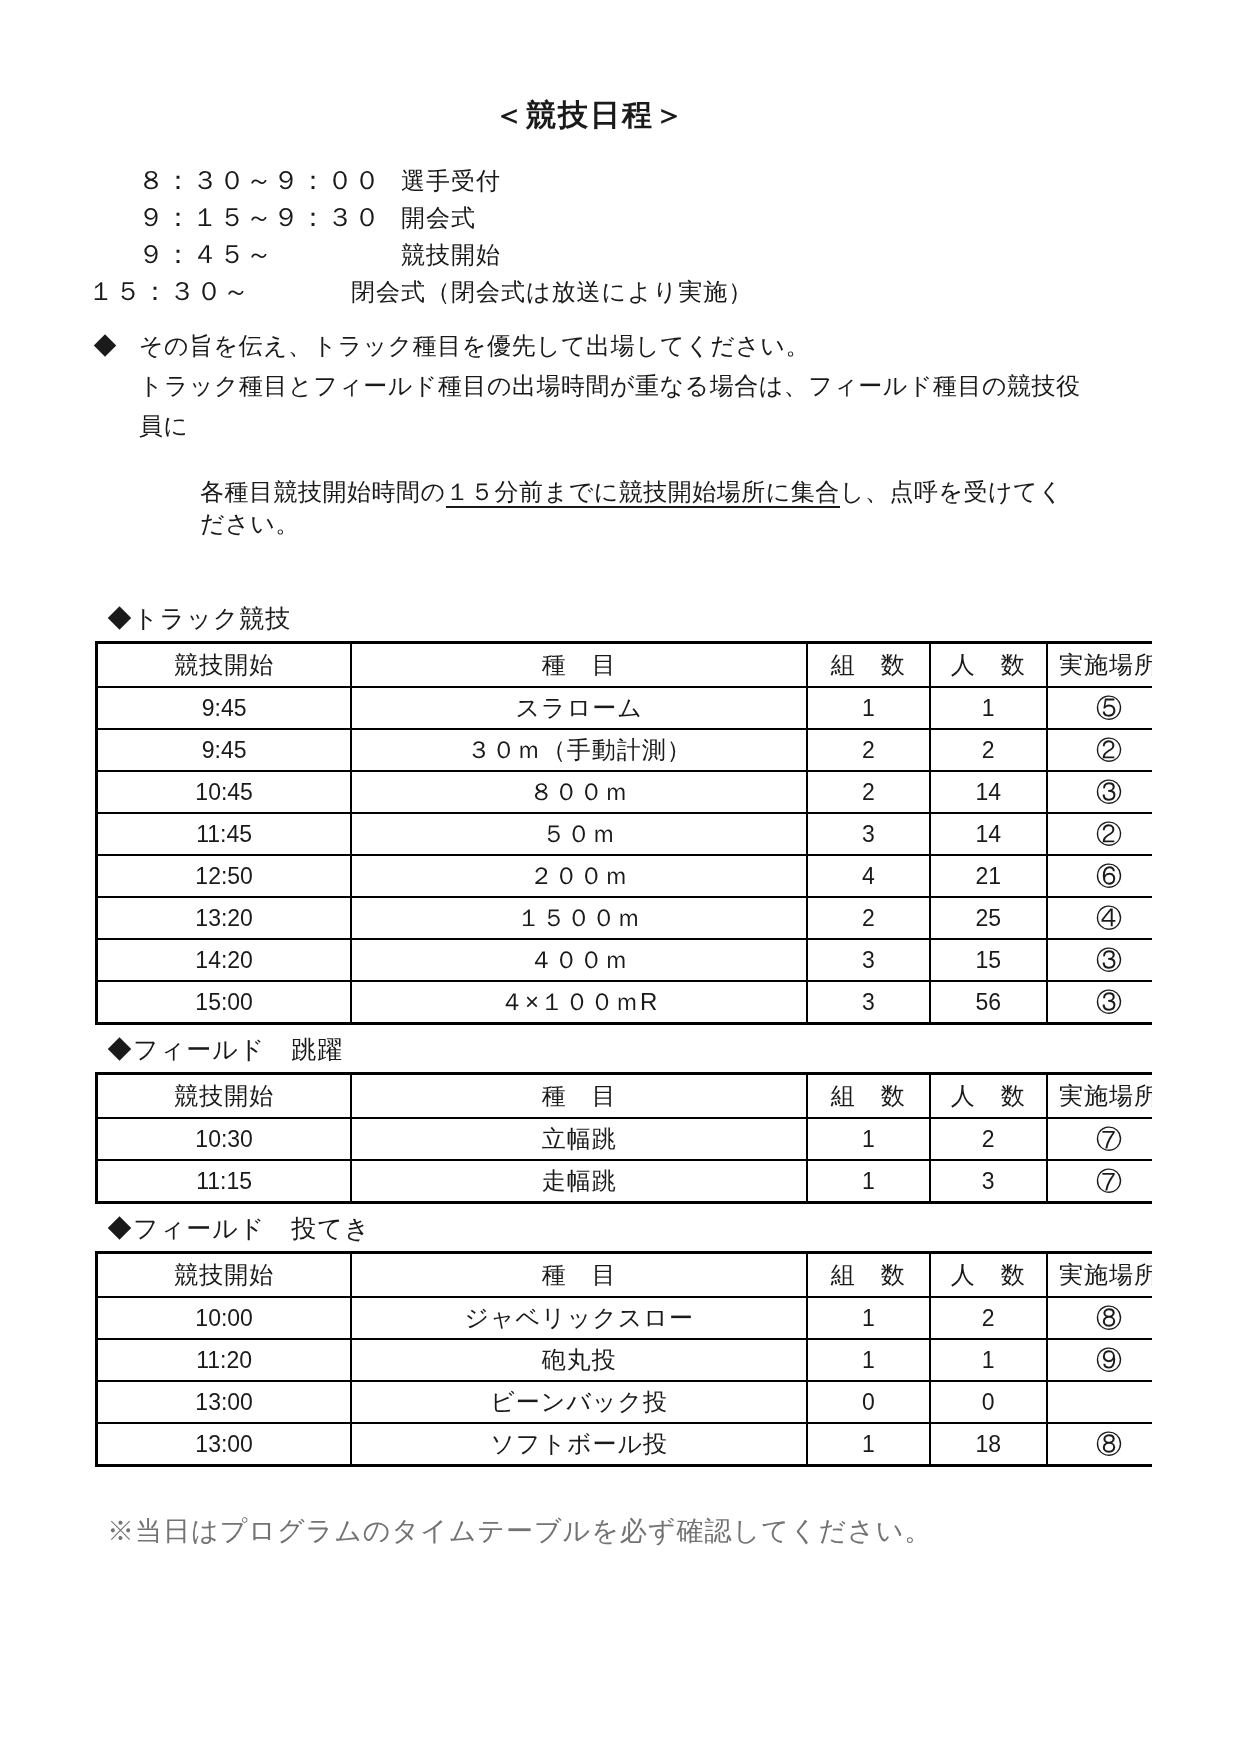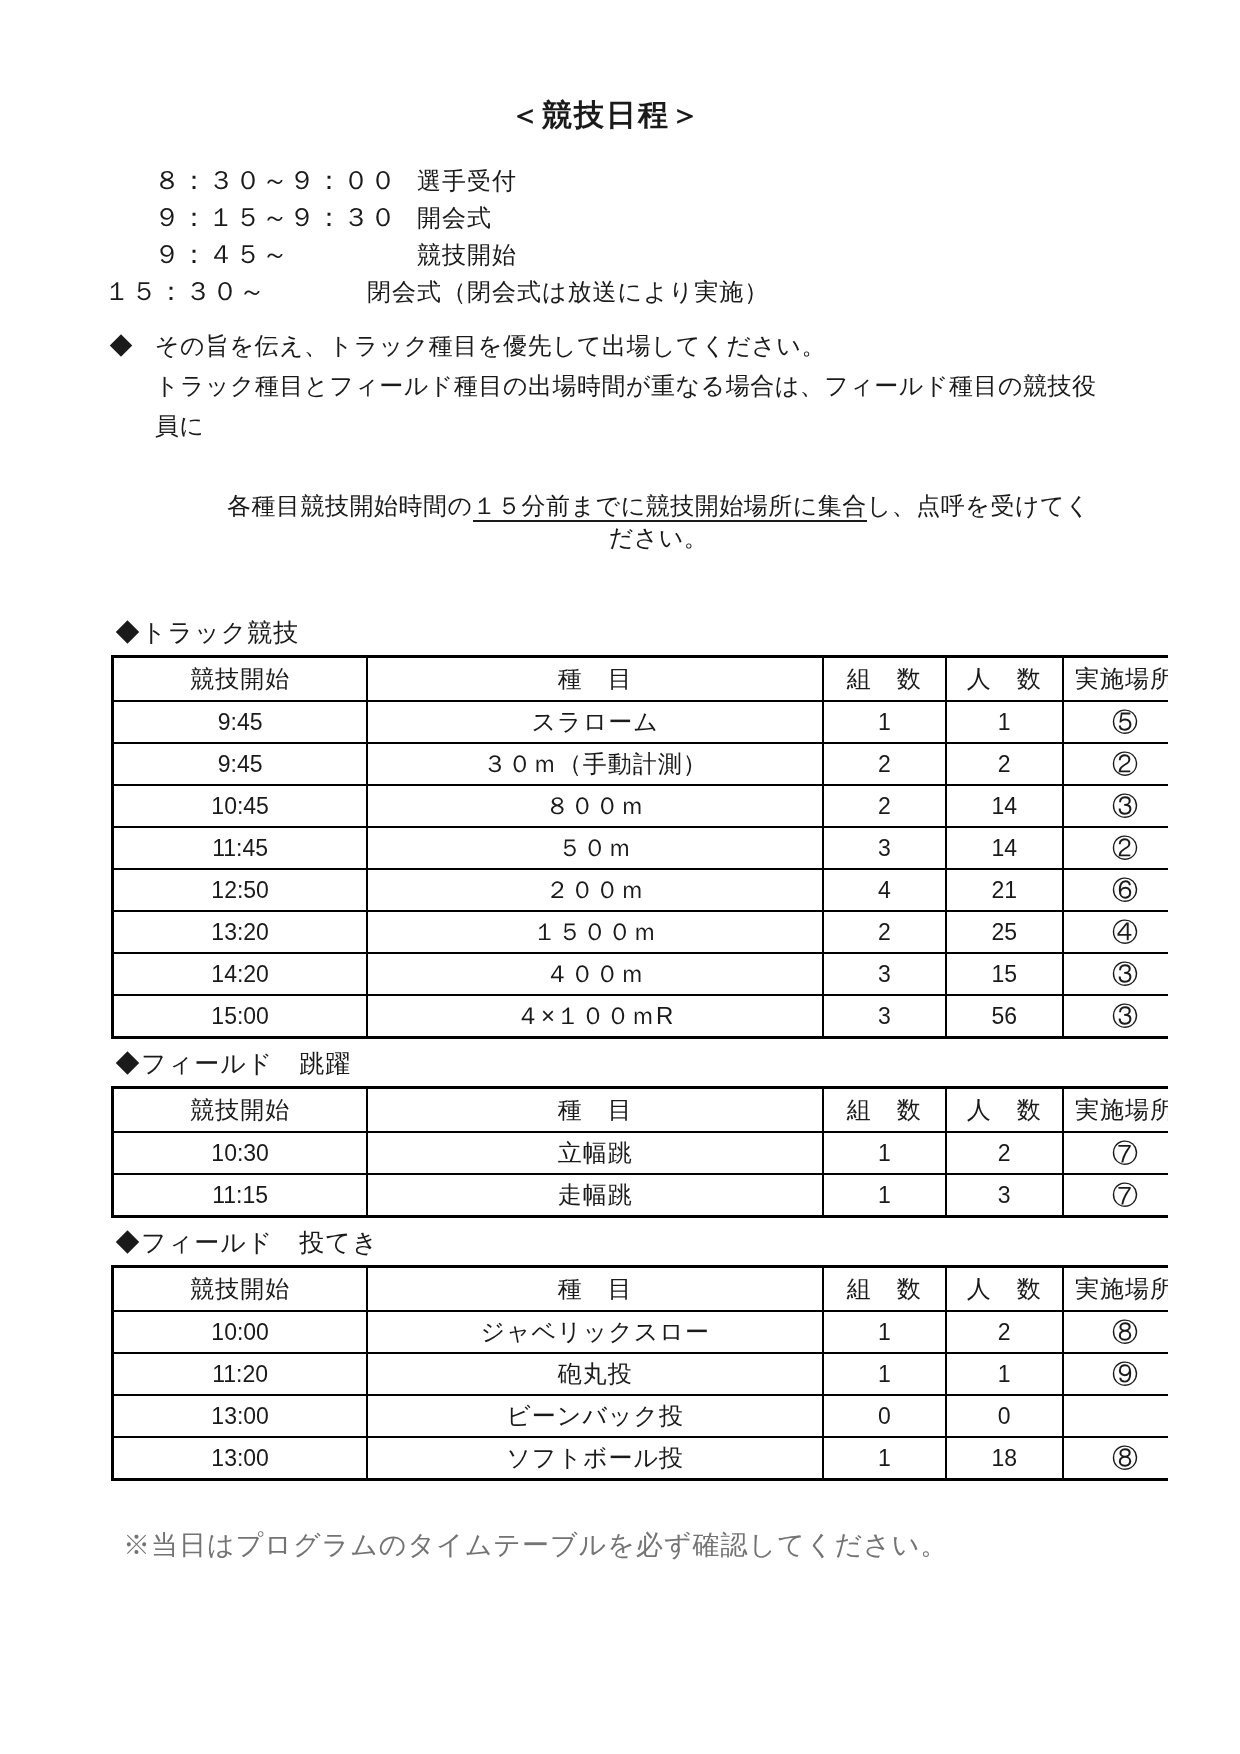--- a/index.html
+++ b/index.html
@@ -2,21 +2,21 @@
 <html lang="ja"><head>
 <meta charset="utf-8">
 <style>
   html,body{margin:0;padding:0;background:#ffffff;}
   body{
     width:1240px;height:1754px;
     font-family:"Liberation Sans",sans-serif;
     color:#1a1a1a;
     -webkit-font-smoothing:antialiased;
   }
-  .page{position:relative;width:1152px;height:1754px;overflow:hidden;padding-left:16px;}
+  .page{position:relative;width:1152px;height:1754px;overflow:hidden;}
   .content{padding:0 67px 0 95px;}
 
   .title{
     margin:95px 0 0 0;
     text-align:center;
     font-size:30px;
     font-weight:bold;
     letter-spacing:2px;
   }
 
@@ -32,35 +32,34 @@
   .sched-time.pad{padding-left:50px;}
   .sched-label{font-size:24px;letter-spacing:1px;}
 
   
   .bullet{display:flex;margin:16px 0 0 -2px;}
   .bullet-marker{font-size:24px;width:48px;line-height:40px;}
   .bullet-text{font-size:24px;line-height:40px;letter-spacing:0.5px;}
 
   
   .assembly{
-    margin:44px 0 0 105px;
+    margin:30px 0 0 105px;
     font-size:24px;
     letter-spacing:0.5px;
-    text-align:center;
   }
   .assembly .underline{
     border-bottom:2px solid #1a1a1a;
     padding-bottom:1px;
   }
 
   
   #tables-area{margin-top:62px;}
   .sec-heading{
     font-size:25px;
-    margin:8px 0 6px 4px;
+    margin:8px 0 6px 12px;
     letter-spacing:1px;
   }
   .evt-table{
     width:1078px;
     border-collapse:collapse;
     table-layout:fixed;
     border:3px solid #000;
   }
   .evt-table th,.evt-table td{
     border:2.5px solid #000;

